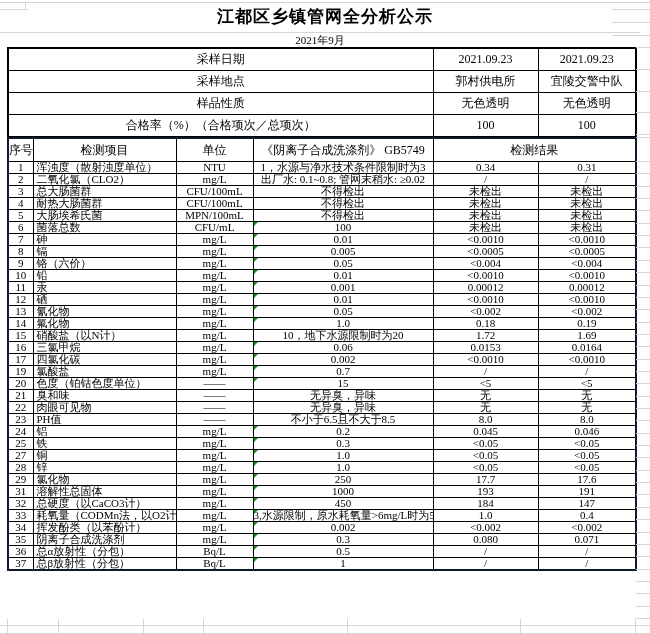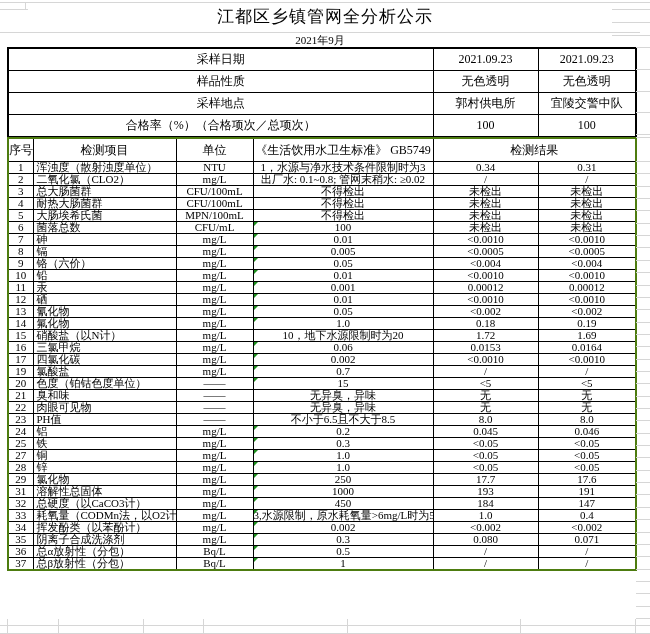--- a/index.html
+++ b/index.html
@@ -5,34 +5,34 @@
   html,body{margin:0;padding:0;background:#fff;}
   #canvas{
     position:relative;width:650px;height:634px;background:#fff;overflow:hidden;
     font-family:"Liberation Serif","DejaVu Serif",serif;color:#000;
   }
   .gl{position:absolute;background:#d6d6d6;}
   .gl.h{height:1px;}
   .gl.v{width:1px;}
   #title{
     position:absolute;top:3px;left:0;width:650px;height:28px;line-height:28px;
-    text-align:center;font-size:17px;font-weight:normal;letter-spacing:1px;
+    text-align:center;font-size:17px;font-weight:bold;letter-spacing:1px;
   }
   #subtitle{
     position:absolute;top:32px;left:0;width:640px;height:14px;line-height:14px;
     text-align:center;font-size:11px;border-top:1px solid #d6d6d6;
   }
   table{border-collapse:collapse;table-layout:fixed;}
   #info-table{position:absolute;top:47px;left:7px;width:628px;}
   #main-table{position:absolute;top:137px;left:7px;width:628px;}
   td,th{border:1px solid #000;padding:0;overflow:hidden;white-space:nowrap;
         text-align:center;font-weight:normal;}
   #info-table{border:2px solid #000;}
   #info-table td{height:21px;font-size:12px;line-height:13px;}
-  #main-table{border:2px solid #4d7c0f;}
+  #main-table{border:2px solid #0f172a;}
   #main-table th{height:22px;font-size:12px;}
   #main-table td{height:11px;font-size:11px;line-height:11px;position:relative;}
   #main-table td.c-item{text-align:left;padding-left:3px;}
   .tri{
     position:absolute;top:0;left:0;width:0;height:0;
     border-top:4px solid #1e8f1e;border-right:4px solid transparent;
   }
 </style>
 </head>
 <body>
@@ -52,29 +52,29 @@
         <col style="width:98px">
       </colgroup>
     <tbody id="info-body">
   <tr>
     <td colspan="4">采样日期</td>
     <td>2021.09.23</td>
     <td>2021.09.23</td>
   </tr>
 
   <tr>
+    <td colspan="4">采样地点</td>
+    <td>郭村供电所</td>
+    <td>宜陵交警中队</td>
+  </tr>
+
+  <tr>
     <td colspan="4">样品性质</td>
     <td>无色透明</td>
     <td>无色透明</td>
-  </tr>
-
-  <tr>
-    <td colspan="4">采样地点</td>
-    <td>郭村供电所</td>
-    <td>宜陵交警中队</td>
   </tr>
 
   <tr>
     <td colspan="4">合格率（%）（合格项次／总项次）</td>
     <td>100</td>
     <td>100</td>
   </tr>
 </tbody>
   </table>
 
@@ -85,21 +85,21 @@
         <col style="width:77px">
         <col style="width:180px">
         <col style="width:105px">
         <col style="width:98px">
       </colgroup>
     <thead>
       <tr>
         <th>序号</th>
         <th>检测项目</th>
         <th>单位</th>
-        <th>《生活饮用水卫生标准》 GB5749</th>
+        <th>《阴离子合成洗涤剂》 GB5749</th>
         <th colspan="2">检测结果</th>
       </tr>
     </thead>
     <tbody id="main-body">
   <tr>
     <td>1</td>
     <td class="c-item">浑浊度（散射浊度单位）</td>
     <td>NTU</td>
     <td class="c-std">1，水源与净水技术条件限制时为3</td>
     <td class="c-r1">0.34</td>

